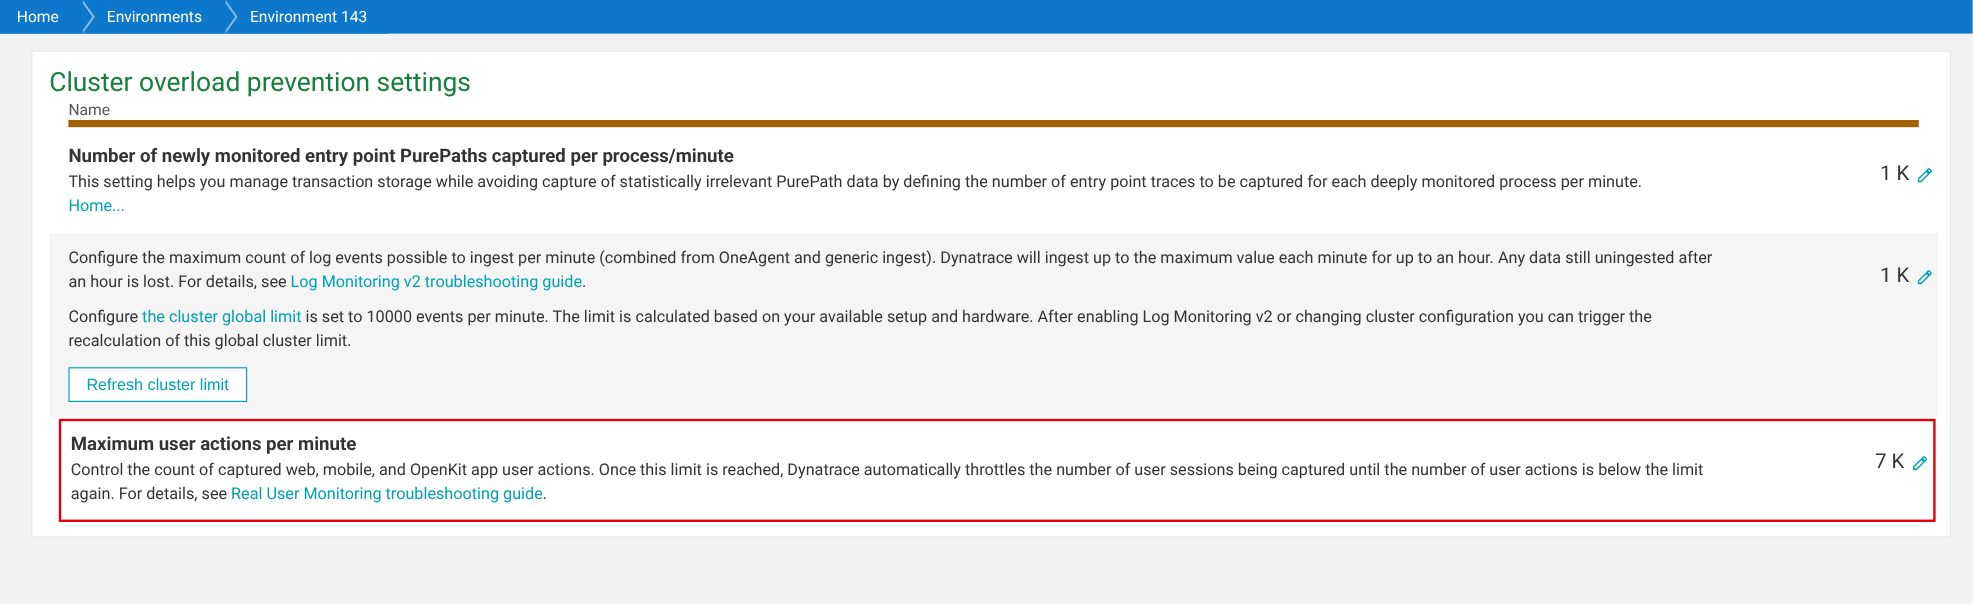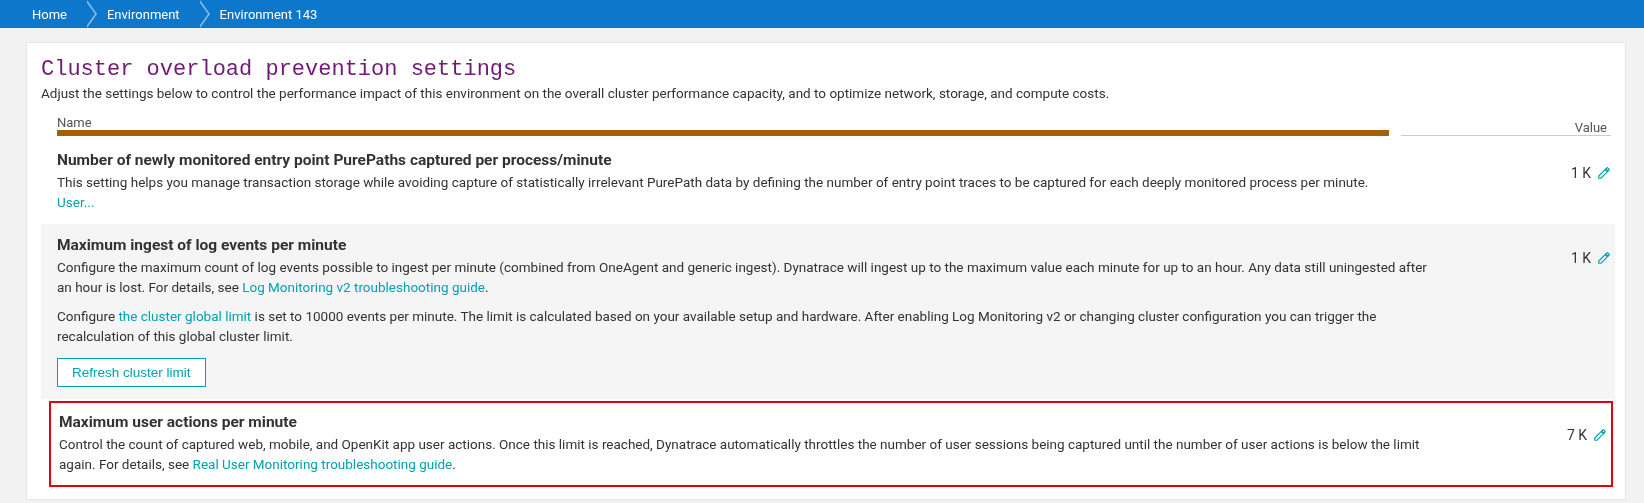--- a/index.html
+++ b/index.html
@@ -21,21 +21,21 @@
   .breadcrumb-item {
     position: relative;
     display: flex;
     align-items: center;
     padding: 0 18px 0 22px;
     color: #fff;
     font-size: 13px;
     background: #0d77cc;
     cursor: pointer;
   }
-  .breadcrumb-item:first-child { padding-left: 32px; }
+  .breadcrumb-item:first-child { padding-left: 14px; }
   .breadcrumb-item::after {
     content: "";
     position: absolute;
     right: -10px;
     top: 0;
     width: 0; height: 0;
     border-top: 14px solid transparent;
     border-bottom: 14px solid transparent;
     border-left: 10px solid #0d77cc;
     z-index: 2;
@@ -58,23 +58,22 @@
   
   .panel {
     background: #fff;
     margin: 14px 18px 18px 26px;
     padding: 14px 10px 4px 14px;
     border: 1px solid #e5e5e5;
   }
   .page-title {
     font-size: 22px;
     font-weight: 400;
-    color: #701a75;
+    color: #15803d;
     margin-bottom: 3px;
-    font-family: Liberation Mono, monospace;
   }
   .page-subtitle {
     font-size: 13.5px;
     color: #333;
     margin-bottom: 14px;
   }
   
   .header-row {
     display: flex;
     align-items: flex-end;
@@ -114,21 +113,21 @@
   }
   .setting-desc .para { margin-top: 10px; }
   a.link, span.link { color: #00a1b2; text-decoration: none; cursor: pointer; }
   .setting-value {
     width: 210px;
     display: flex;
     justify-content: flex-end;
     align-items: center;
     gap: 6px;
     padding-top: 14px;
-    font-size: 14px;
+    font-size: 17px;
     color: #333;
   }
   .edit-icon {
     width: 14px; height: 14px;
     display: inline-block;
   }
   .edit-icon svg { width: 14px; height: 14px; }
   .btn-outline {
     display: inline-block;
     margin-top: 12px;
@@ -146,57 +145,54 @@
   .highlight-box .setting-row { padding-left: 8px; padding-top:10px; padding-bottom:10px; }
 </style>
 </head>
 <body>
 
 <div class="breadcrumb">
   <div class="breadcrumb-item">
     <span>Home</span>
   </div>
   <div class="breadcrumb-item">
-    <span>Environment</span>
+    <span>Environments</span>
   </div>
   <div class="breadcrumb-item active">
     <span>Environment 143</span>
   </div>
 </div>
 
 <div class="panel">
   <h1 class="page-title">Cluster overload prevention settings</h1>
-  <p class="page-subtitle">Adjust the settings below to control the performance impact of this environment on the overall cluster performance capacity, and to optimize network, storage, and compute costs.</p>
 
   <div class="header-row">
     <div class="col-name">Name</div>
-    <div class="col-value">Value</div>
   </div>
 
   <div class="setting-row">
     <div class="setting-main">
       <div class="setting-title">Number of newly monitored entry point PurePaths captured per process/minute</div>
       <div class="setting-desc">
         <span>This setting helps you manage transaction storage while avoiding capture of statistically irrelevant PurePath data by defining the number of entry point traces to be captured for each deeply monitored process per minute. </span>
-        <span class="link">User...</span>
+        <span class="link">Home...</span>
       </div>
     </div>
     <div class="setting-value">
       <span>1 K</span>
       <span class="edit-icon">
         <svg viewBox="0 0 24 24" fill="none" stroke="#00a1b2" stroke-width="2">
             <path d="M3 17.25V21h3.75L17.81 9.94l-3.75-3.75L3 17.25zM20.71 7.04a1 1 0 0 0 0-1.41l-2.34-2.34a1 1 0 0 0-1.41 0l-1.83 1.83 3.75 3.75 1.83-1.83z"></path>
           </svg>
       </span>
     </div>
   </div>
 
   <div class="setting-row alt">
     <div class="setting-main">
-      <div class="setting-title">Maximum ingest of log events per minute</div>
       <div class="setting-desc">
         <span>Configure the maximum count of log events possible to ingest per minute (combined from OneAgent and generic ingest). Dynatrace will ingest up to the maximum value each minute for up to an hour. Any data still uningested after an hour is lost. For details, see </span><span class="link">Log Monitoring v2 troubleshooting guide</span><span>.</span>
         <div class="para">
           <span>Configure </span><span class="link">the cluster global limit</span><span> is set to 10000 events per minute. The limit is calculated based on your available setup and hardware. After enabling Log Monitoring v2 or changing cluster configuration you can trigger the recalculation of this global cluster limit.</span>
         </div>
         <button class="btn-outline">Refresh cluster limit</button>
       </div>
     </div>
     <div class="setting-value">
       <span>1 K</span>

